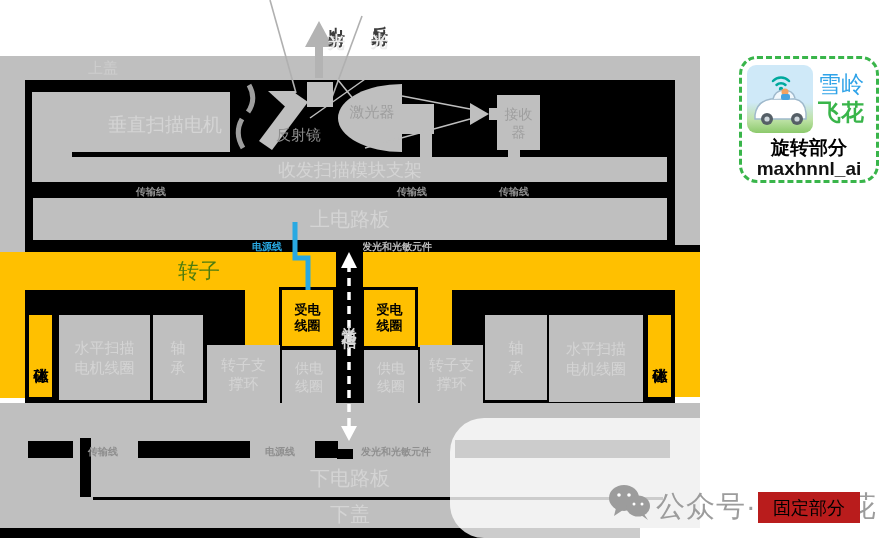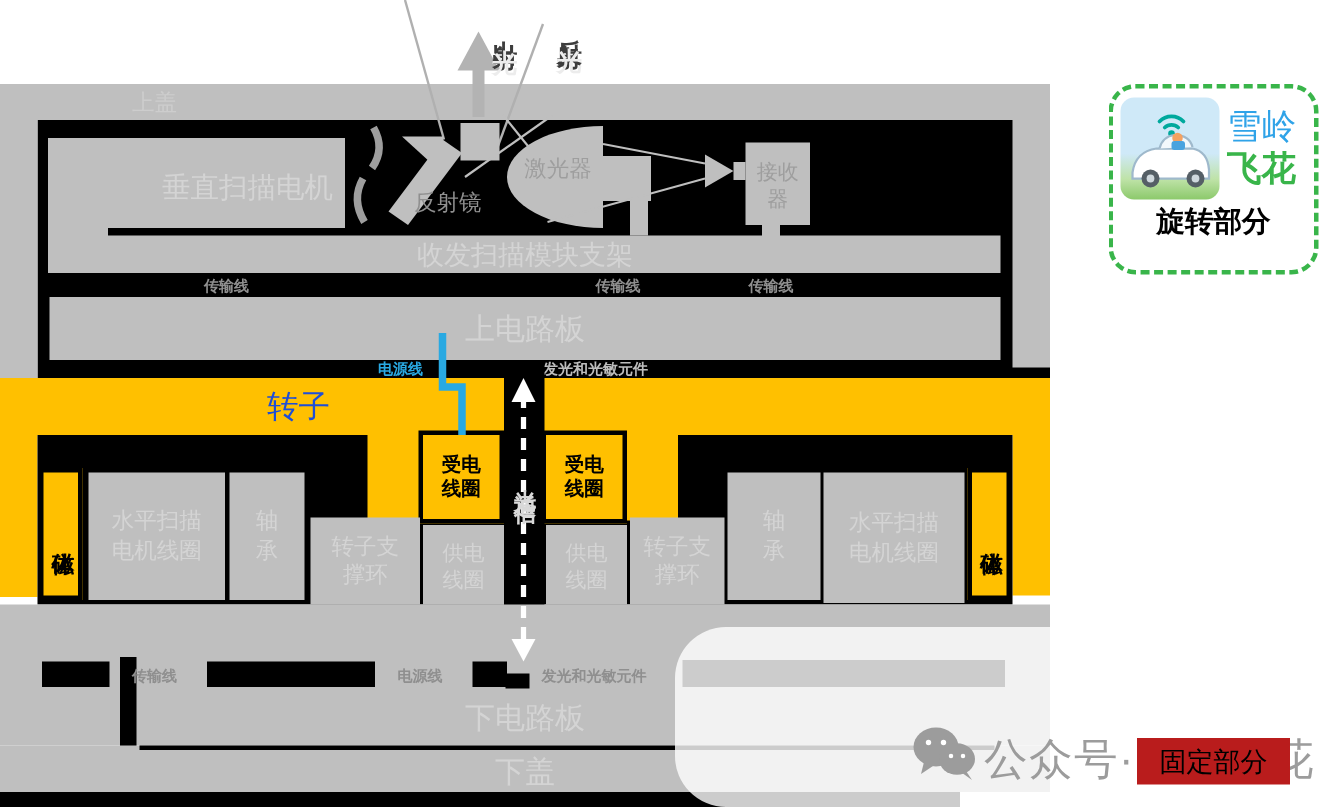--- a/index.html
+++ b/index.html
@@ -45,21 +45,21 @@
 
   <div class="abs gray center" style="left:33px;top:198px;width:634px;height:42px">
     <span class="glabel" style="font-size:20px">上电路板</span>
   </div>
 
   <div class="abs small" style="left:252px;top:241px;color:#29A9E2">电源线</div>
   <div class="abs" style="left:337px;top:241px;width:21px;height:9px;border:2px solid #ED7D31;box-sizing:border-box"></div>
   <div class="abs small" style="left:362px;top:241px;color:#bdbdbd">发光和光敏元件</div>
 
   <div class="abs yellow" style="left:0;top:252px;width:700px;height:38px"></div>
-  <div class="abs" style="left:178px;top:257px;font-size:21px;color:#1d4ed8">转子</div>
+  <div class="abs" style="left:178px;top:257px;font-size:21px;color:#4d7c0f">转子</div>
   <div class="abs yellow" style="left:0;top:252px;width:25px;height:146px"></div>
   <div class="abs yellow" style="left:675px;top:252px;width:25px;height:145px"></div>
 
   <div class="abs black" style="left:25px;top:290px;width:650px;height:113px"></div>
   <div class="abs yellow" style="left:245px;top:290px;width:36px;height:57px"></div>
   <div class="abs yellow" style="left:418px;top:290px;width:34px;height:57px"></div>
 
   <div class="abs coil center col" style="left:279px;top:287px;width:57px;height:62px">
     <span style="font-size:13px;font-weight:bold;line-height:16px">受电</span>
     <span style="font-size:13px;font-weight:bold;line-height:16px">线圈</span>
@@ -234,15 +234,18 @@
         <circle cx="20" cy="54" r="2.6" fill="#cfd8dd"></circle>
         <circle cx="50" cy="54" r="6" fill="#555f66"></circle>
         <circle cx="50" cy="54" r="2.6" fill="#cfd8dd"></circle>
       </svg>
     </div>
     <div class="abs" style="left:76px;top:10px;font-size:23px;font-weight:normal;color:#2FA3E8">雪岭</div>
     <div class="abs" style="left:76px;top:38px;font-size:23px;font-weight:bold;color:#39B54A">飞花</div>
     <div class="abs center" style="left:0;top:78px;width:134px;height:22px">
       <span style="font-size:19px;font-weight:bold;color:#000">旋转部分</span>
     </div>
+    <div class="abs center" style="left:0;top:99px;width:134px;height:22px">
+      <span style="font-size:19px;font-weight:bold;color:#111">maxhnnl_ai</span>
+    </div>
   </div>
 
 </div>
 
 </body></html>

